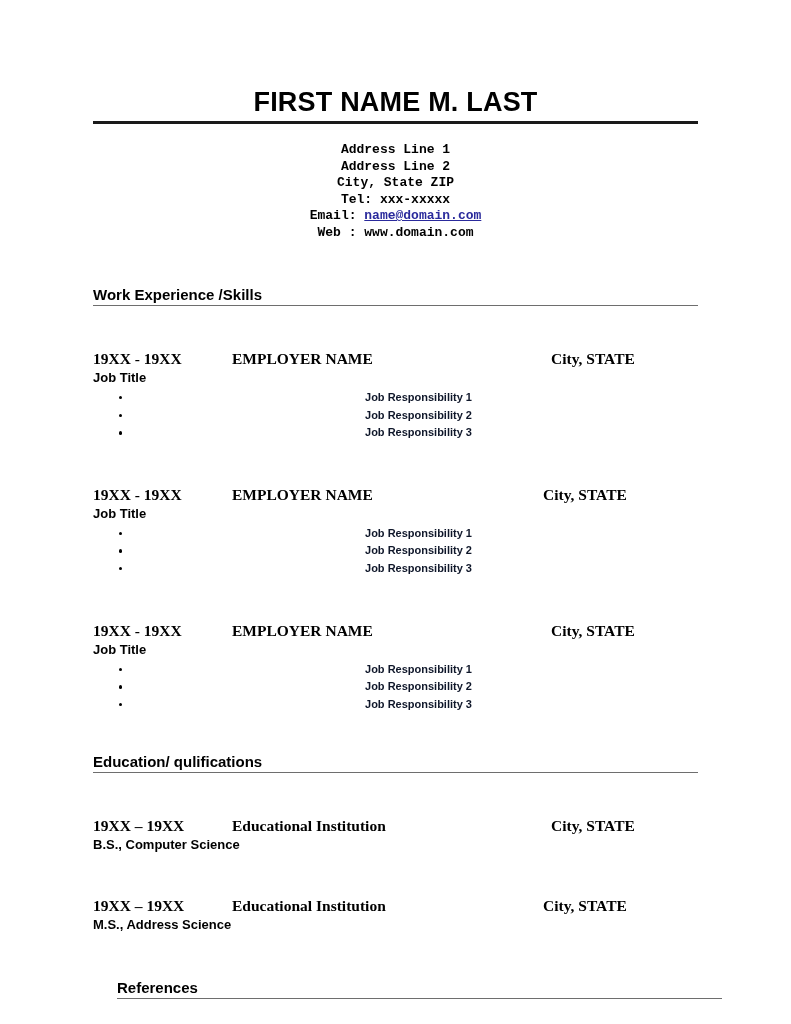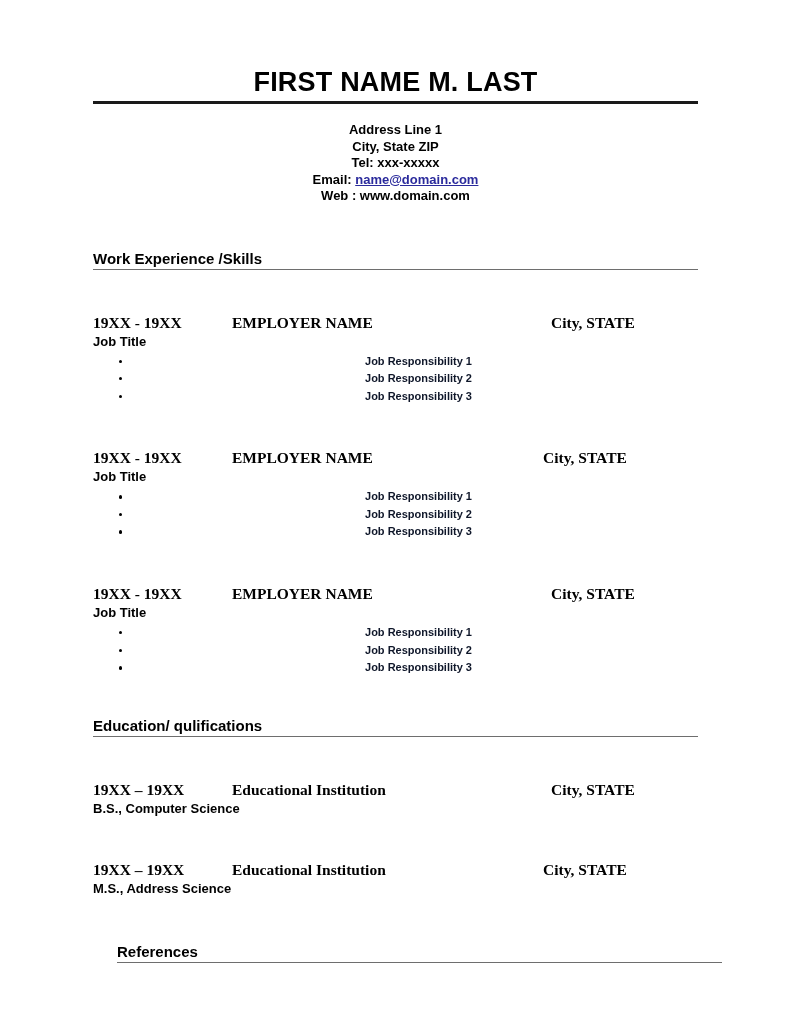--- a/index.html
+++ b/index.html
@@ -30,40 +30,40 @@
   .content {
     position: absolute;
     left: 93px;
     top: 0;
     width: 605px;
   }
 
   
   .resume-title {
     margin: 0;
-    padding-top: 66px;
+    padding-top: 86px;
     text-align: center;
     font-family: "Liberation Sans", sans-serif;
     font-weight: bold;
     font-size: 27px;
     line-height: 32px;
     letter-spacing: 0.2px;
     color: #000;
   }
   .title-rule {
     margin-top: 3px;
     height: 0;
     border-top: 3px solid #1a1a1a;
     width: 605px;
   }
 
   .contact-block {
     text-align: center;
     margin-top: 18px;
-    font-family: Liberation Sans, sans-serif;
+    font-family: Liberation Mono, monospace;
     font-weight: bold;
     font-size: 13px;
     line-height: 16.5px;
     color: #000;
   }
   .contact-line {
     white-space: nowrap;
   }
   .email-link {
     color: #2a2a9c;
@@ -182,20 +182,21 @@
 <body>
 
 <div class="page">
   <div class="content">
 
     <h1 class="resume-title">FIRST NAME M. LAST</h1>
     <div class="title-rule"></div>
 
     <div class="contact-block">
       <div class="contact-line">Address Line 1</div>
+      <div class="contact-line">Address Line 2</div>
       <div class="contact-line">City, State ZIP</div>
       <div class="contact-line">Tel: xxx-xxxxx</div>
       <div class="contact-line">
         <span>Email:</span>
         <span class="email-link">name@domain.com</span>
       </div>
       <div class="contact-line">Web : www.domain.com</div>
     </div>
 
     <div class="section sec-work">

